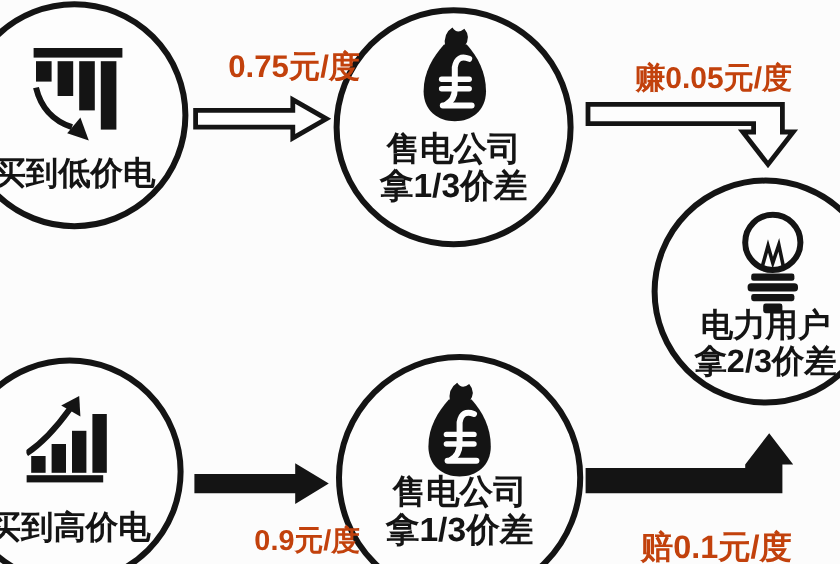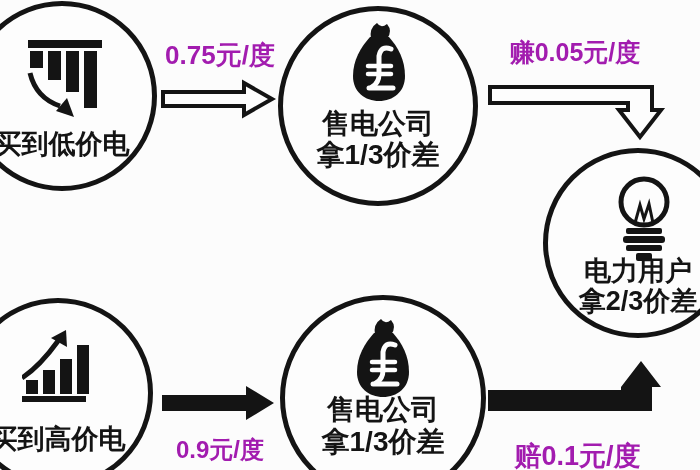--- a/index.html
+++ b/index.html
@@ -11,21 +11,21 @@
   }
   .node-circle{
     position:absolute;box-sizing:border-box;border-radius:50%;
     border:5px solid #141414;background:#fdfdfd;
   }
   .node-label{
     position:absolute;text-align:center;font-weight:900;color:#141414;
     white-space:nowrap;letter-spacing:0px;
   }
   .edge-label{
-    position:absolute;text-align:center;font-weight:900;color:#a21caf;
+    position:absolute;text-align:right;font-weight:900;color:#c2410c;
     white-space:nowrap;
   }
   .icon{position:absolute;}
   .edges-layer{position:absolute;left:0;top:0;pointer-events:none;}
   .ink{fill:#141414;}
   .ink-stroke{stroke:#141414;fill:none;}
 </style>
 </head>
 <body>
 
@@ -109,20 +109,20 @@
 
   <div class="node-label" style="left:-42px;top:421px;width:200px;font-size:27px;">买到高价电</div>
 
   <div class="node-label" style="left:283px;top:394px;width:200px;font-size:28px;line-height:32px;">
     <div>售电公司</div>
     <div>拿1/3价差</div>
   </div>
 
   <div class="edge-label" style="left:140px;top:38px;width:160px;font-size:26px;">0.75元/度</div>
 
-  <div class="edge-label" style="left:490px;top:36px;width:170px;font-size:25px;">赚0.05元/度</div>
+  <div class="edge-label" style="left:490px;top:48px;width:170px;font-size:25px;">赚0.05元/度</div>
 
   <div class="edge-label" style="left:140px;top:434px;width:160px;font-size:24px;">0.9元/度</div>
 
   <div class="edge-label" style="left:495px;top:438px;width:165px;font-size:27px;">赔0.1元/度</div>
 
   <div style="position:absolute;left:0;top:0;width:0;height:0;overflow:visible;"></div>
 </div>
 
 </body></html>

